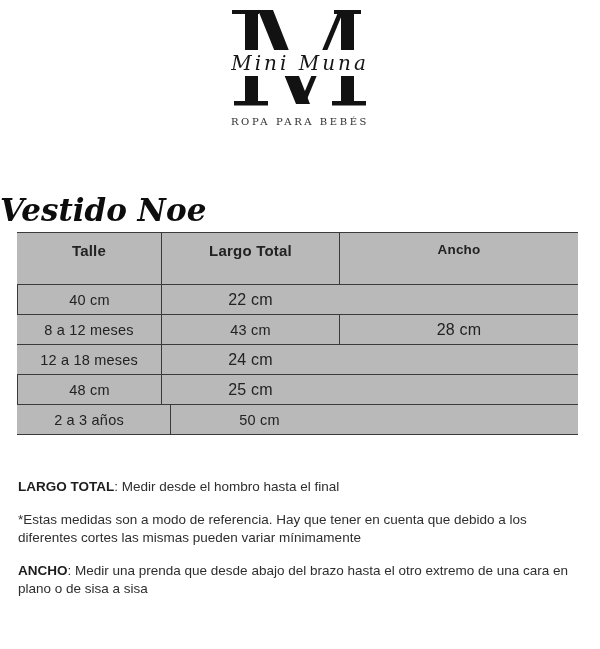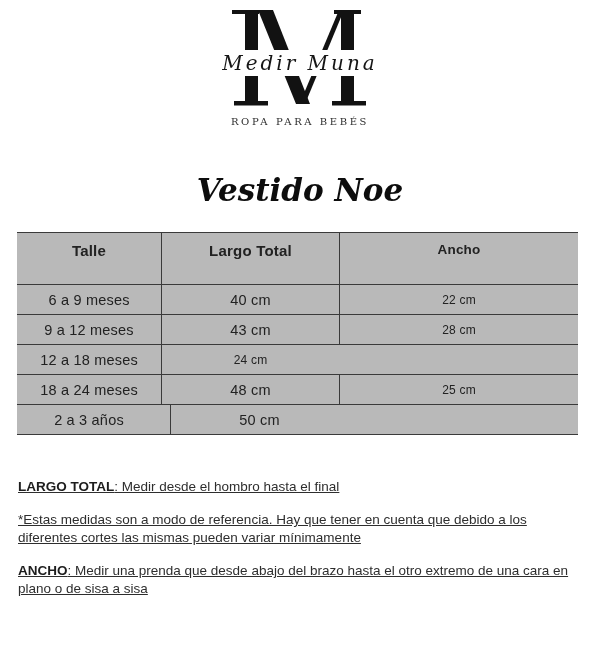--- a/index.html
+++ b/index.html
@@ -26,21 +26,21 @@
     font-size:20px; letter-spacing:3px; color:#161616; white-space:nowrap;
   }
   .brand-tagline {
     position:absolute; top:116px; left:0; width:100%; text-align:center;
     font-family:"DejaVu Serif", serif; font-size:10px;
     letter-spacing:2.6px; color:#2b2b2b; white-space:nowrap;
   }
 
   
   .page-title {
-    position:absolute; top:172px; left:0; width:100%; text-align:center;
+    position:absolute; top:192px; left:0; width:100%; text-align:left;
     font-family:"DejaVu Serif", serif; font-style:italic; font-weight:bold;
     font-size:31px; color:#0d0d0d;
   }
 
   
   .size-table {
     position:absolute; top:232px; left:17px; width:561px;
     background:#b9b9b9;
     border-top:1.5px solid #3a3a3a; border-bottom:1.5px solid #3a3a3a;
     color:#222222;
@@ -50,27 +50,27 @@
     border-bottom:1.5px solid #3a3a3a; height:29px;
   }
   .t-row:last-child { border-bottom:none;gap:9px; }
   .t-row.t-header { height:51px; }
   .t-cell {
     display:flex; align-items:center; justify-content:center;
     font-size:14.5px; font-weight:500; letter-spacing:0.2px;
   }
   .t-cell.c2, .t-cell.c3 { border-left:1.5px solid #3a3a3a; }
   .t-header .t-cell { align-items:flex-start; padding-top:9px; font-weight:600; font-size:15px; }
-  .t-cell.c3 { font-size:12px; }
+  .t-cell.c3 { font-size:16px; }
   .t-header .t-cell.c3 { font-size:13.5px; }
 
   
   .notes {
     position:absolute; top:478px; left:18px; width:565px;
-    font-size:13.5px; line-height:18px; color:#2e2e2e;text-decoration:underline;
+    font-size:13.5px; line-height:18px; color:#2e2e2e;
   }
   .notes p { margin:0 0 15px 0; }
   .notes b { font-weight:bold; color:#1d1d1d; }
 </style>
 </head>
 <body>
 
 <div class="page">
 
   <div class="logo">
@@ -82,49 +82,47 @@
           <rect x="8" y="93" width="34" height="4.5"></rect>
           <polygon points="32,2 47,2 84,96 70,96"></polygon>
           <polygon points="113,2 118,2 79,96 73.5,96"></polygon>
           <rect x="115" y="2" width="13" height="94"></rect>
           <rect x="108" y="2" width="27" height="4"></rect>
           <rect x="106" y="93" width="34" height="4.5"></rect>
         </g>
       </svg>
     </div>
     <div class="brand-script-row">
-      <span>Medir Muna</span>
+      <span>Mini Muna</span>
     </div>
     <div class="brand-tagline">ROPA PARA BEBÉS</div>
   </div>
 
   <div class="page-title">Vestido Noe</div>
 
   <div class="size-table">
     <div class="t-row t-header">
       <div class="t-cell c1">Talle</div>
       <div class="t-cell c2">Largo Total</div>
       <div class="t-cell c3">Ancho</div>
     </div>
     <div class="t-row">
-      <div class="t-cell c1">6 a 9 meses</div>
       <div class="t-cell c2">40 cm</div>
       <div class="t-cell c3">22 cm</div>
     </div>
     <div class="t-row">
-      <div class="t-cell c1">9 a 12 meses</div>
+      <div class="t-cell c1">8 a 12 meses</div>
       <div class="t-cell c2">43 cm</div>
       <div class="t-cell c3">28 cm</div>
     </div>
     <div class="t-row">
       <div class="t-cell c1">12 a 18 meses</div>
       <div class="t-cell c3">24 cm</div>
     </div>
     <div class="t-row">
-      <div class="t-cell c1">18 a 24 meses</div>
       <div class="t-cell c2">48 cm</div>
       <div class="t-cell c3">25 cm</div>
     </div>
     <div class="t-row">
       <div class="t-cell c1">2 a 3 años</div>
       <div class="t-cell c2">50 cm</div>
     </div>
   </div>
 
   <div class="notes">

